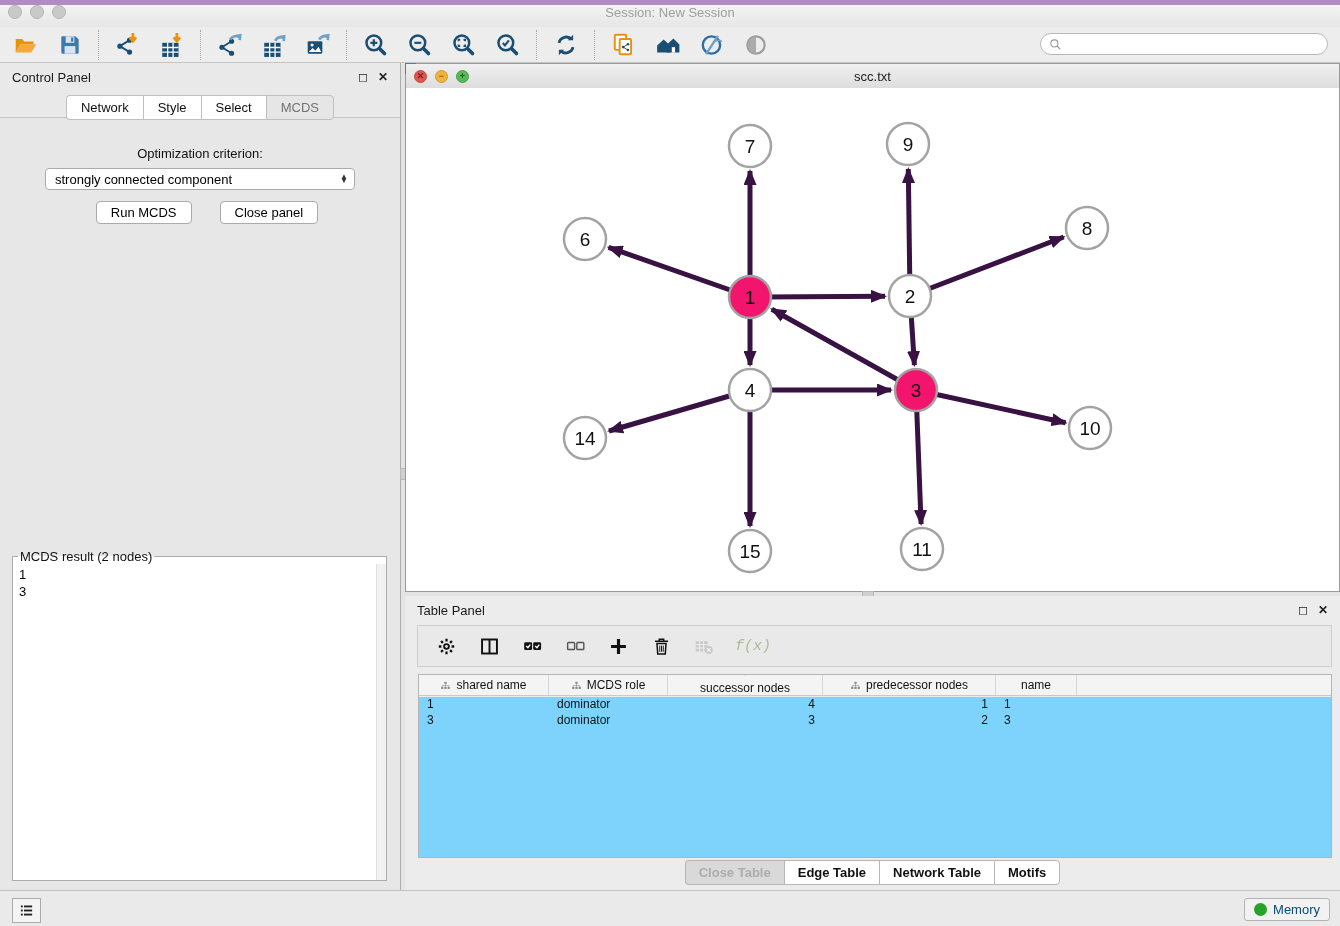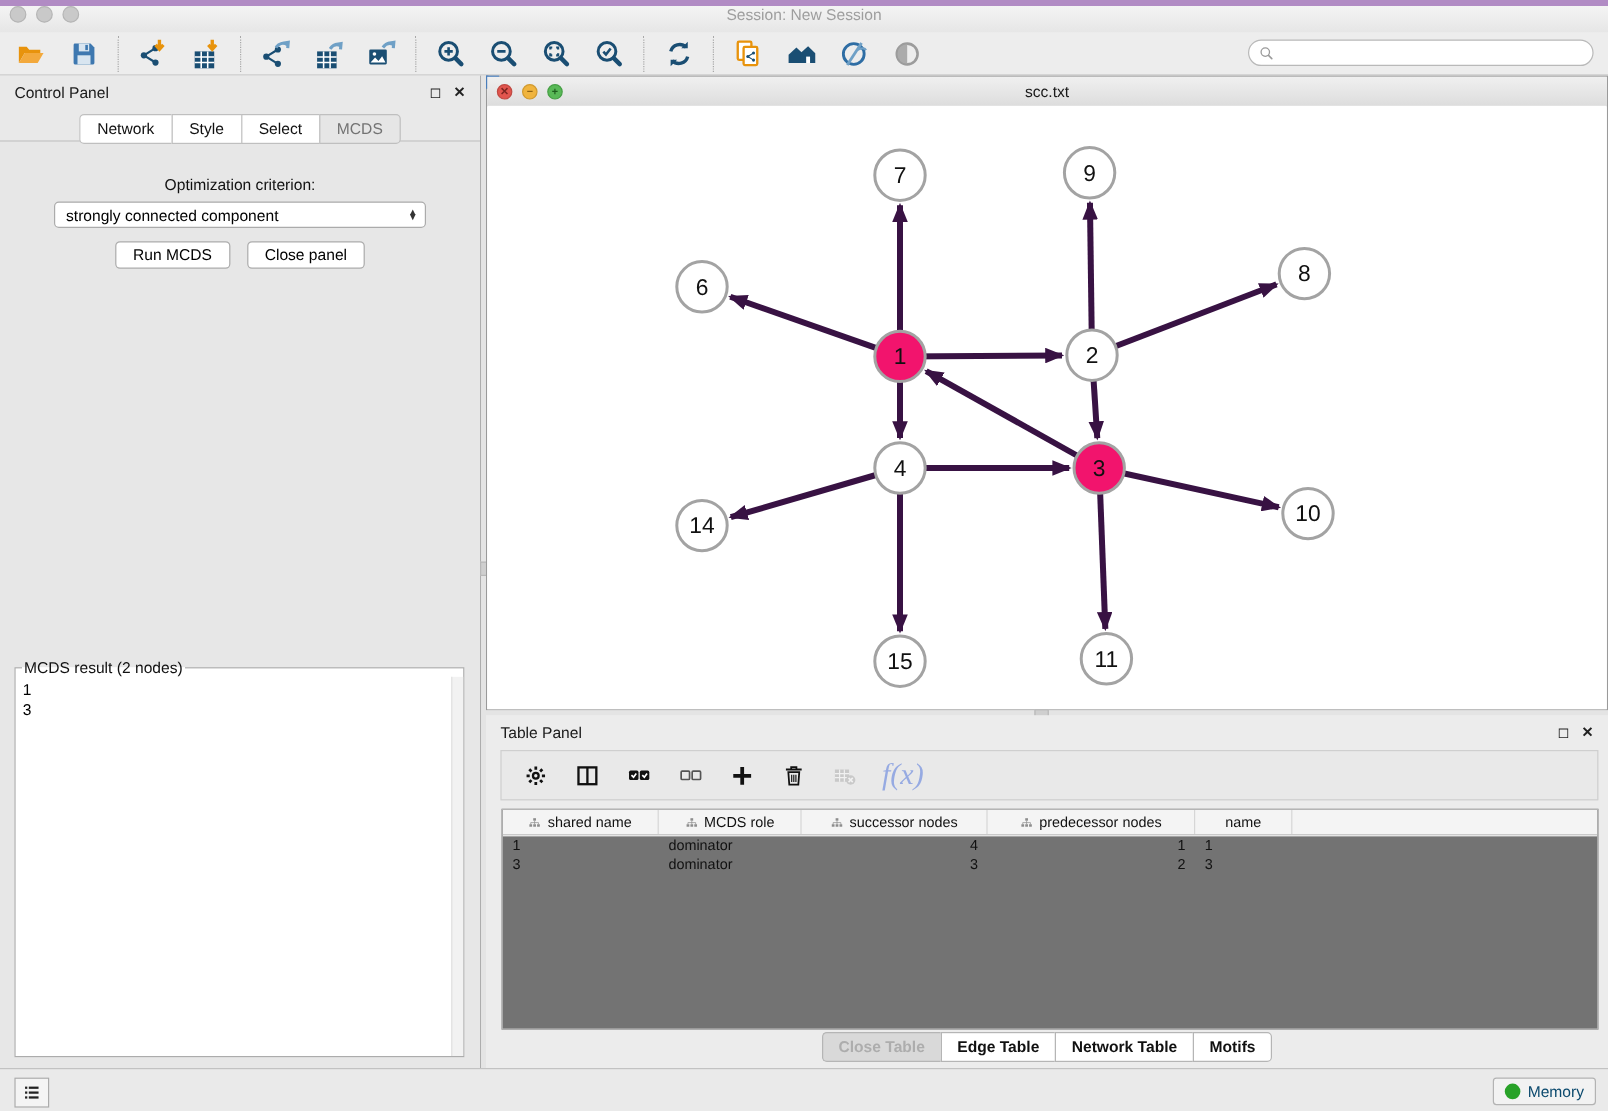--- a/index.html
+++ b/index.html
@@ -34,21 +34,21 @@
   .cp-tab{font-size:13px;padding:4px 14px;background:#FFF;border:1px solid #BFBFBF;border-right:none;color:#111;cursor:pointer;}
   .cp-tab:first-child{border-radius:4px 0 0 4px;}
   .cp-tab:last-child{border-right:1px solid #BFBFBF;border-radius:0 4px 4px 0;}
   .cp-tab.active{background:#E6E6E6;color:#737373;}
   #cp-content{position:absolute;left:0;right:0;top:54px;bottom:0;background:#E7E7E7;border-top:1px solid #C3C3C3;}
   #opt-label{margin-top:28px;text-align:center;font-size:13px;color:#111;}
   #criterion-select{position:absolute;left:45px;top:50px;width:310px;height:22px;background:#FFF;border:1px solid #ABABAB;
     border-radius:4px;display:flex;align-items:center;font-size:13px;padding-left:9px;box-sizing:border-box;cursor:pointer;}
   #criterion-select .stepper{margin-left:auto;margin-right:6px;font-size:8px;line-height:4.5px;color:#333;text-align:center;}
   #cp-buttons{position:absolute;top:83px;left:0;right:0;display:flex;justify-content:center;gap:14px;}
-  .cp-btn{font-size:13px;background:#FFF;border:1px solid #ABABAB;border-radius:4px;padding:3px 14px;cursor:pointer;font-family:inherit;}
+  .cp-btn{font-size:13px;background:#FFF;border:1px solid #ABABAB;border-radius:4px;padding:3px 14px;cursor:pointer;font-family:inherit;margin-left:14px;}
   #mcds-result{position:absolute;left:12px;right:13px;top:431px;bottom:9px;background:#FFF;border:1px solid #ACACAC;margin:0;padding:0;}
   #mcds-result legend{font-size:13px;color:#111;margin-left:5px;padding:0 2px;background:transparent;}
   #result-text{position:absolute;left:0;top:0;right:9px;bottom:0;font-size:13px;line-height:17px;padding:2px 6px;white-space:pre;overflow:hidden;}
   #result-scroll{position:absolute;right:0;top:0;bottom:0;width:9px;background:#F2F2F2;border-left:1px solid #E0E0E0;}
   
   #v-divider{position:absolute;left:401px;top:63px;width:4px;height:827px;background:#E4E4E4;}
   #v-grip{position:absolute;left:400px;top:468px;width:6px;height:10px;background:#CFCFCF;border:1px solid #B8B8B8;}
   #network-window{position:absolute;left:405px;top:63px;width:935px;height:529px;border:1px solid #9A9A9A;box-sizing:border-box;background:#FFF;}
   #network-window::before{content:"";position:absolute;left:-1px;top:-1px;width:9px;height:9px;border-left:2px solid #4A7EBB;border-top:2px solid #4A7EBB;}
   #net-titlebar{height:24px;background:linear-gradient(#F0F0F0,#DDDDDD);border-bottom:1px solid #ABABAB;display:flex;align-items:center;position:relative;}
@@ -62,22 +62,22 @@
   #graph-svg text{font-family:"Liberation Sans",sans-serif;}
   #h-divider{position:absolute;left:405px;top:592px;width:935px;height:4px;background:#E4E4E4;}
   #h-grip{position:absolute;left:862px;top:591px;width:10px;height:6px;background:#CFCFCF;border:1px solid #B8B8B8;}
   
   #table-panel{position:absolute;left:405px;top:596px;width:935px;height:294px;background:#ECECEC;}
   #tp-toolbar{position:absolute;left:12px;right:8px;top:29px;height:42px;background:#E9E9E9;border:1px solid #CFCFCF;
     display:flex;align-items:center;gap:19px;padding-left:16px;box-sizing:border-box;}
   .tp-btn{background:none;border:none;padding:0;display:flex;align-items:center;justify-content:center;width:24px;height:24px;cursor:pointer;}
   .tp-btn svg{width:21px;height:21px;}
   .tp-btn.disabled{opacity:.4;cursor:default;}
-  .tp-fx{font-family:Liberation Serif, serif;font-style:italic;font-size:25px;color:#1d4ed8;width:auto;}
-  #node-table{position:absolute;left:13px;right:8px;top:78px;bottom:32px;background:#737373;border:1px solid #B5B5B5;box-sizing:border-box;overflow:hidden;}
+  .tp-fx{font-family:Liberation Mono, monospace;font-style:italic;font-size:15px;color:#4d7c0f;width:auto;}
+  #node-table{position:absolute;left:13px;right:8px;top:78px;bottom:32px;background:#7dd3fc;border:1px solid #B5B5B5;box-sizing:border-box;overflow:hidden;}
   #nt-header{display:flex;background:#F4F4F4;border-bottom:1px solid #C9C9C9;box-shadow:0 1px 0 #ECECEC;height:20px;}
   .nt-hcell{display:flex;align-items:center;justify-content:center;gap:5px;font-size:12px;color:#111;border-right:1px solid #D6D6D6;box-sizing:border-box;cursor:pointer;}
   .nt-hcell svg{width:11px;height:11px;}
   .nt-row{display:flex;height:16px;}
   .nt-cell{font-size:12px;color:#111;padding:0 8px;box-sizing:border-box;display:flex;align-items:center;}
   .nt-cell.right{justify-content:flex-end;}
   #tp-tabs{position:absolute;left:0;right:0;bottom:5px;display:flex;justify-content:center;}
   .tp-tab{font-size:13px;font-weight:bold;padding:4px 13px;background:#FFF;border:1px solid #B5B5B5;border-right:none;color:#111;cursor:pointer;}
   .tp-tab:first-child{border-radius:4px 0 0 4px;}
   .tp-tab:last-child{border-right:1px solid #B5B5B5;border-radius:0 4px 4px 0;}
@@ -458,21 +458,21 @@
         <div class="nt-hcell" style="width: 119px;">
           <svg viewBox="0 0 24 20">
             <rect x="9.5" y="2" width="5" height="4.5" fill="#8C8C8C"></rect>
             <rect x="2.5" y="13" width="5" height="4.5" fill="#8C8C8C"></rect>
             <rect x="9.5" y="13" width="5" height="4.5" fill="#8C8C8C"></rect>
             <rect x="16.5" y="13" width="5" height="4.5" fill="#8C8C8C"></rect>
             <path d="M12 6.5v3M5 13v-3h14v3M12 9.5v3.5" stroke="#8C8C8C" stroke-width="1.3" fill="none"></path>
           </svg>
           <span>MCDS role</span>
         </div>
-        <div class="nt-hcell" style="width: 155px;">
+        <div class="nt-hcell" style="width: 155px; flex-direction: column;">
           <svg viewBox="0 0 24 20">
             <rect x="9.5" y="2" width="5" height="4.5" fill="#8C8C8C"></rect>
             <rect x="2.5" y="13" width="5" height="4.5" fill="#8C8C8C"></rect>
             <rect x="9.5" y="13" width="5" height="4.5" fill="#8C8C8C"></rect>
             <rect x="16.5" y="13" width="5" height="4.5" fill="#8C8C8C"></rect>
             <path d="M12 6.5v3M5 13v-3h14v3M12 9.5v3.5" stroke="#8C8C8C" stroke-width="1.3" fill="none"></path>
           </svg>
           <span>successor nodes</span>
         </div>
         <div class="nt-hcell" style="width: 173px;">

